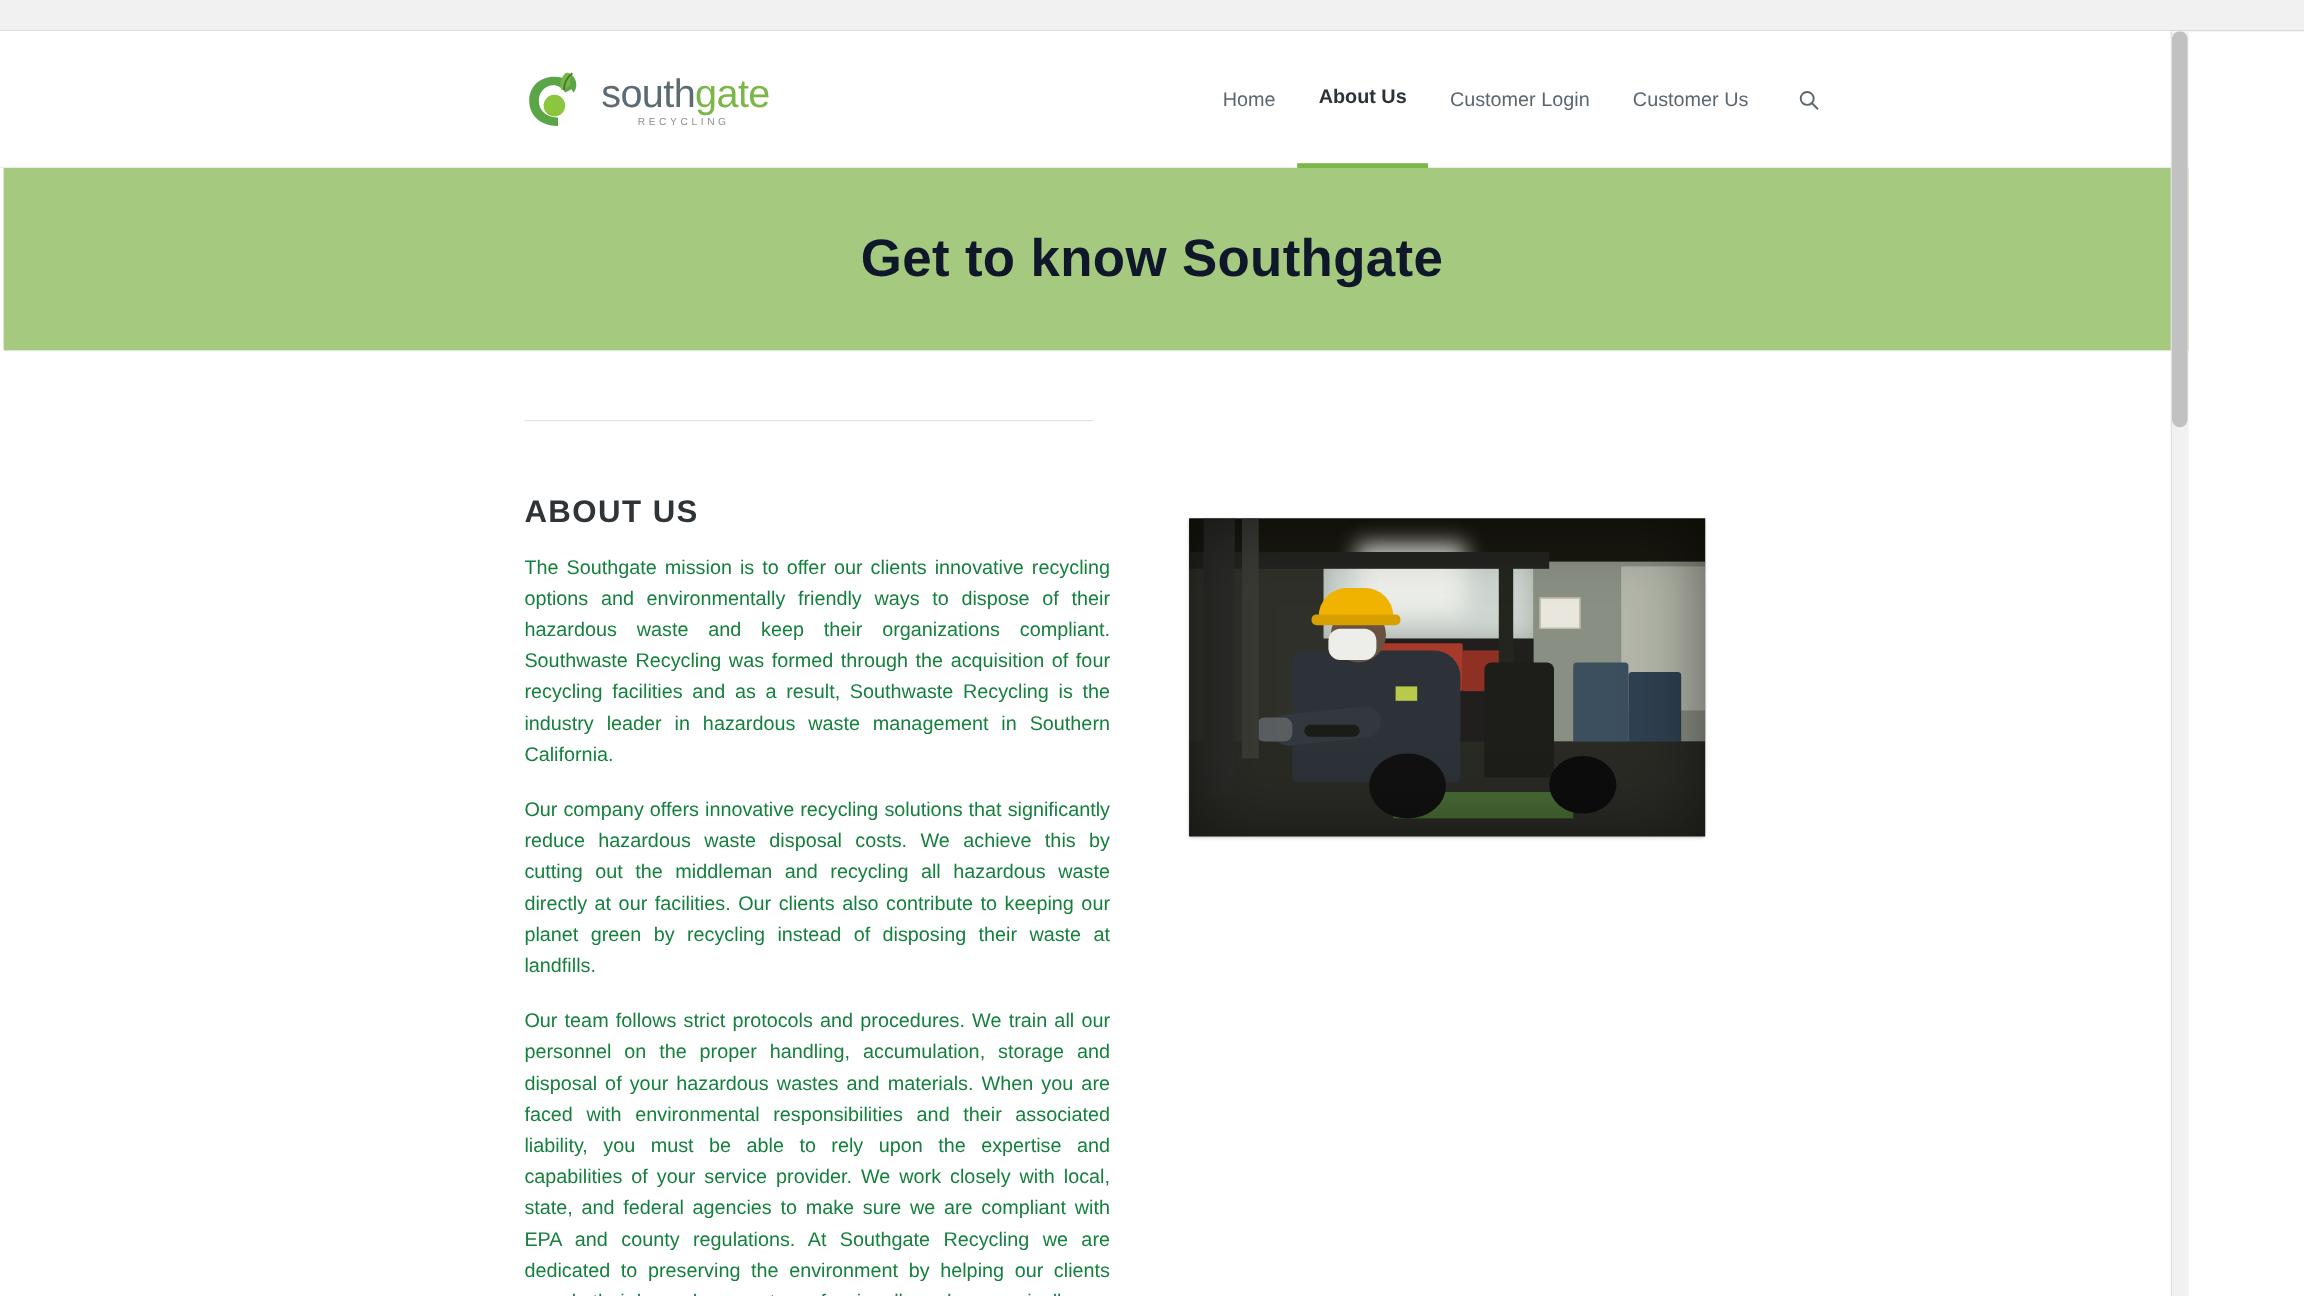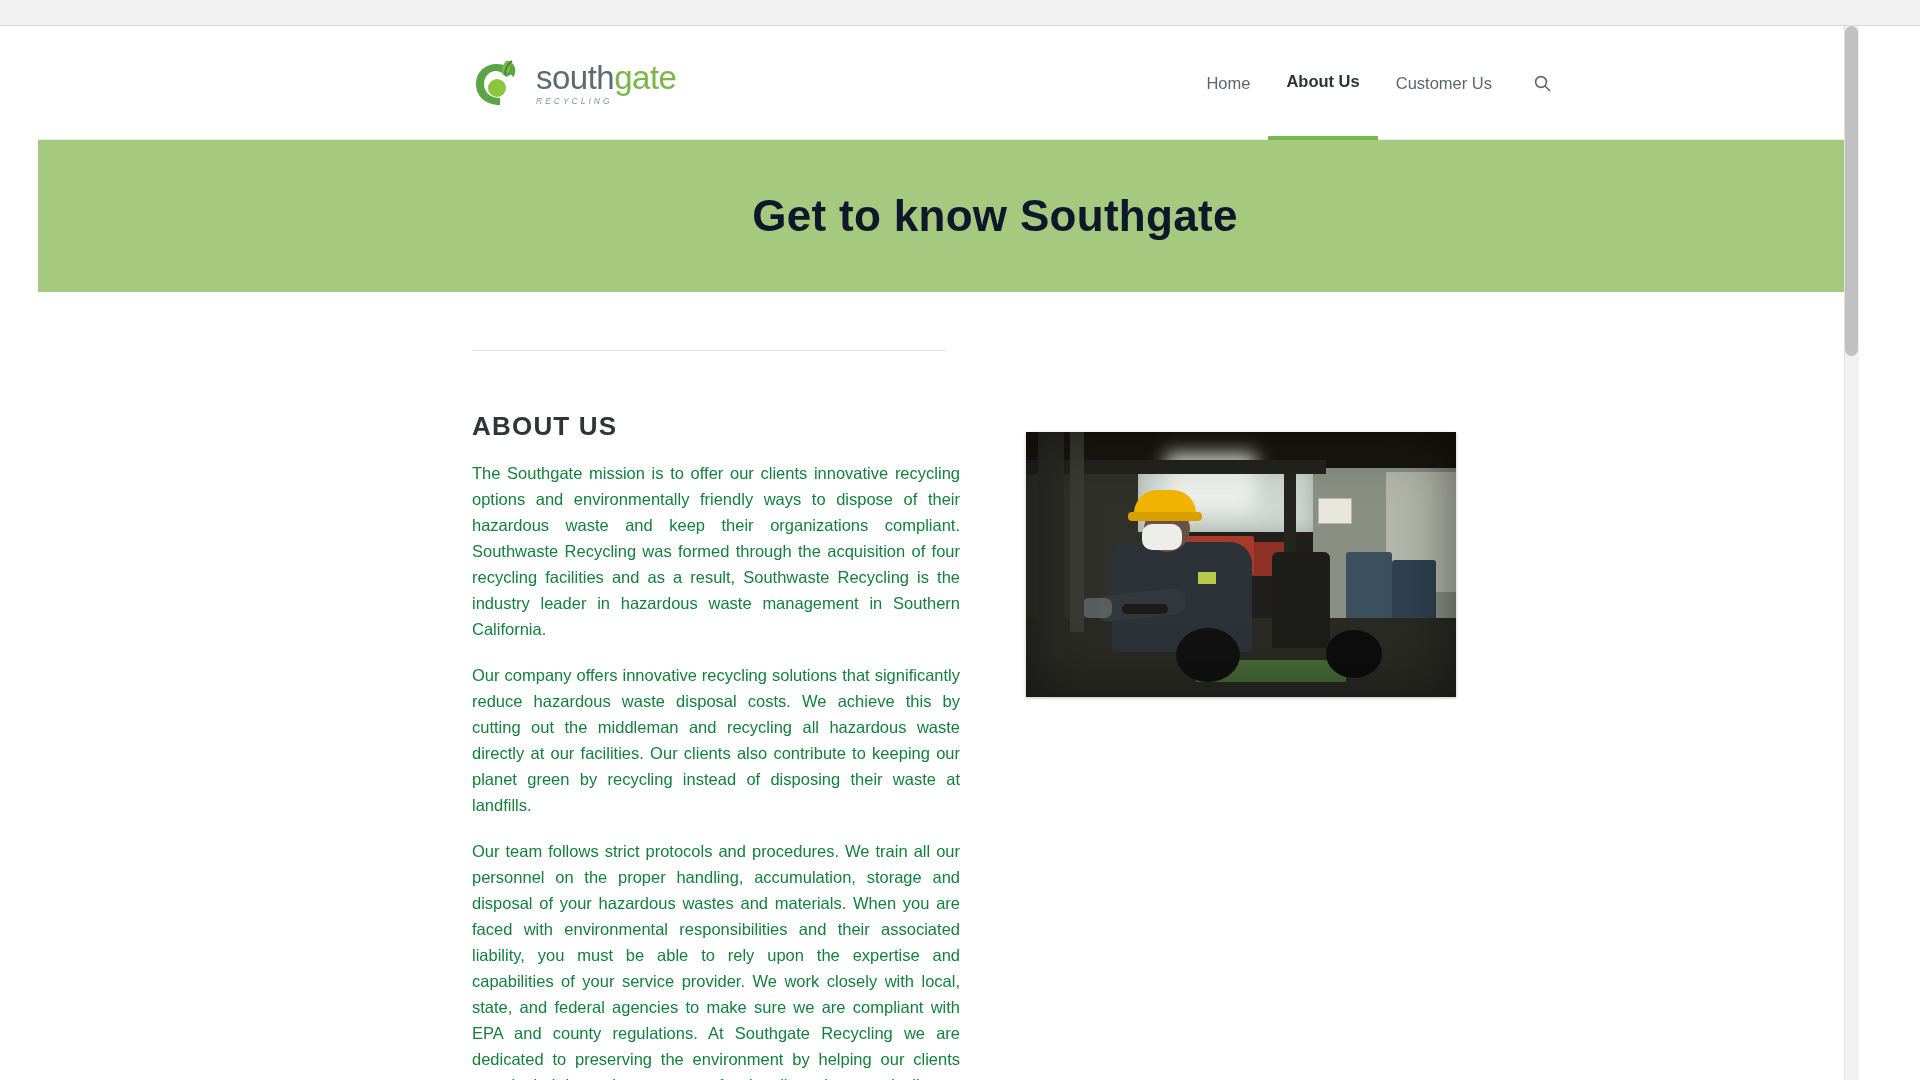--- a/index.html
+++ b/index.html
@@ -15,21 +15,20 @@
     background: #f1f1f1;
     border-bottom: 1px solid #dcdcdc;
     width: 1920px;
   }
   .page-viewport {
     position: relative;
     width: 1824px;
     height: 1054px;
     overflow: hidden;
     background: #ffffff;
-    margin-left: 35px;
   }
   
   .site-header {
     height: 114px;
     width: 1920px;
     background: #ffffff;
     border-bottom: 1px solid #ededed;
     display: flex;
     align-items: flex-start;
     position: relative;
@@ -64,24 +63,23 @@
     font-size: 33px;
     letter-spacing: -0.5px;
     font-weight: 400;
   }
   .logo-word .south { color: #5c6b72; }
   .logo-word .gate { color: #7ab648; }
   .logo-sub {
     font-size: 8.5px;
     letter-spacing: 3px;
     color: #8a9298;
-    text-align: left;
+    text-align: center;
     margin-top: 3px;
     padding-right: 3px;
-    font-style: italic;
   }
   .main-nav {
     display: flex;
     align-items: center;
     margin-right: 390px;
     height: 114px;
     gap: 0;
   }
   .nav-item {
     font-size: 16.5px;
@@ -244,20 +242,21 @@
         </span>
         <span class="logo-text-block">
           <span class="logo-word"><span class="south">south</span><span class="gate">gate</span></span>
           <span class="logo-sub">RECYCLING</span>
         </span>
       </a>
 
       <nav class="main-nav">
         <a class="nav-item">Home</a>
         <a class="nav-item active">About Us</a>
+        <a class="nav-item">Customer Login</a>
         <a class="nav-item">Customer Us</a>
         <span class="nav-search">
           <svg width="17" height="17" viewBox="0 0 17 17">
             <circle cx="7" cy="7" r="5.4" stroke="#5b6770" stroke-width="1.6" fill="none"></circle>
             <line x1="11" y1="11" x2="16" y2="16" stroke="#5b6770" stroke-width="1.6"></line>
           </svg>
         </span>
       </nav>
 
     </div>

